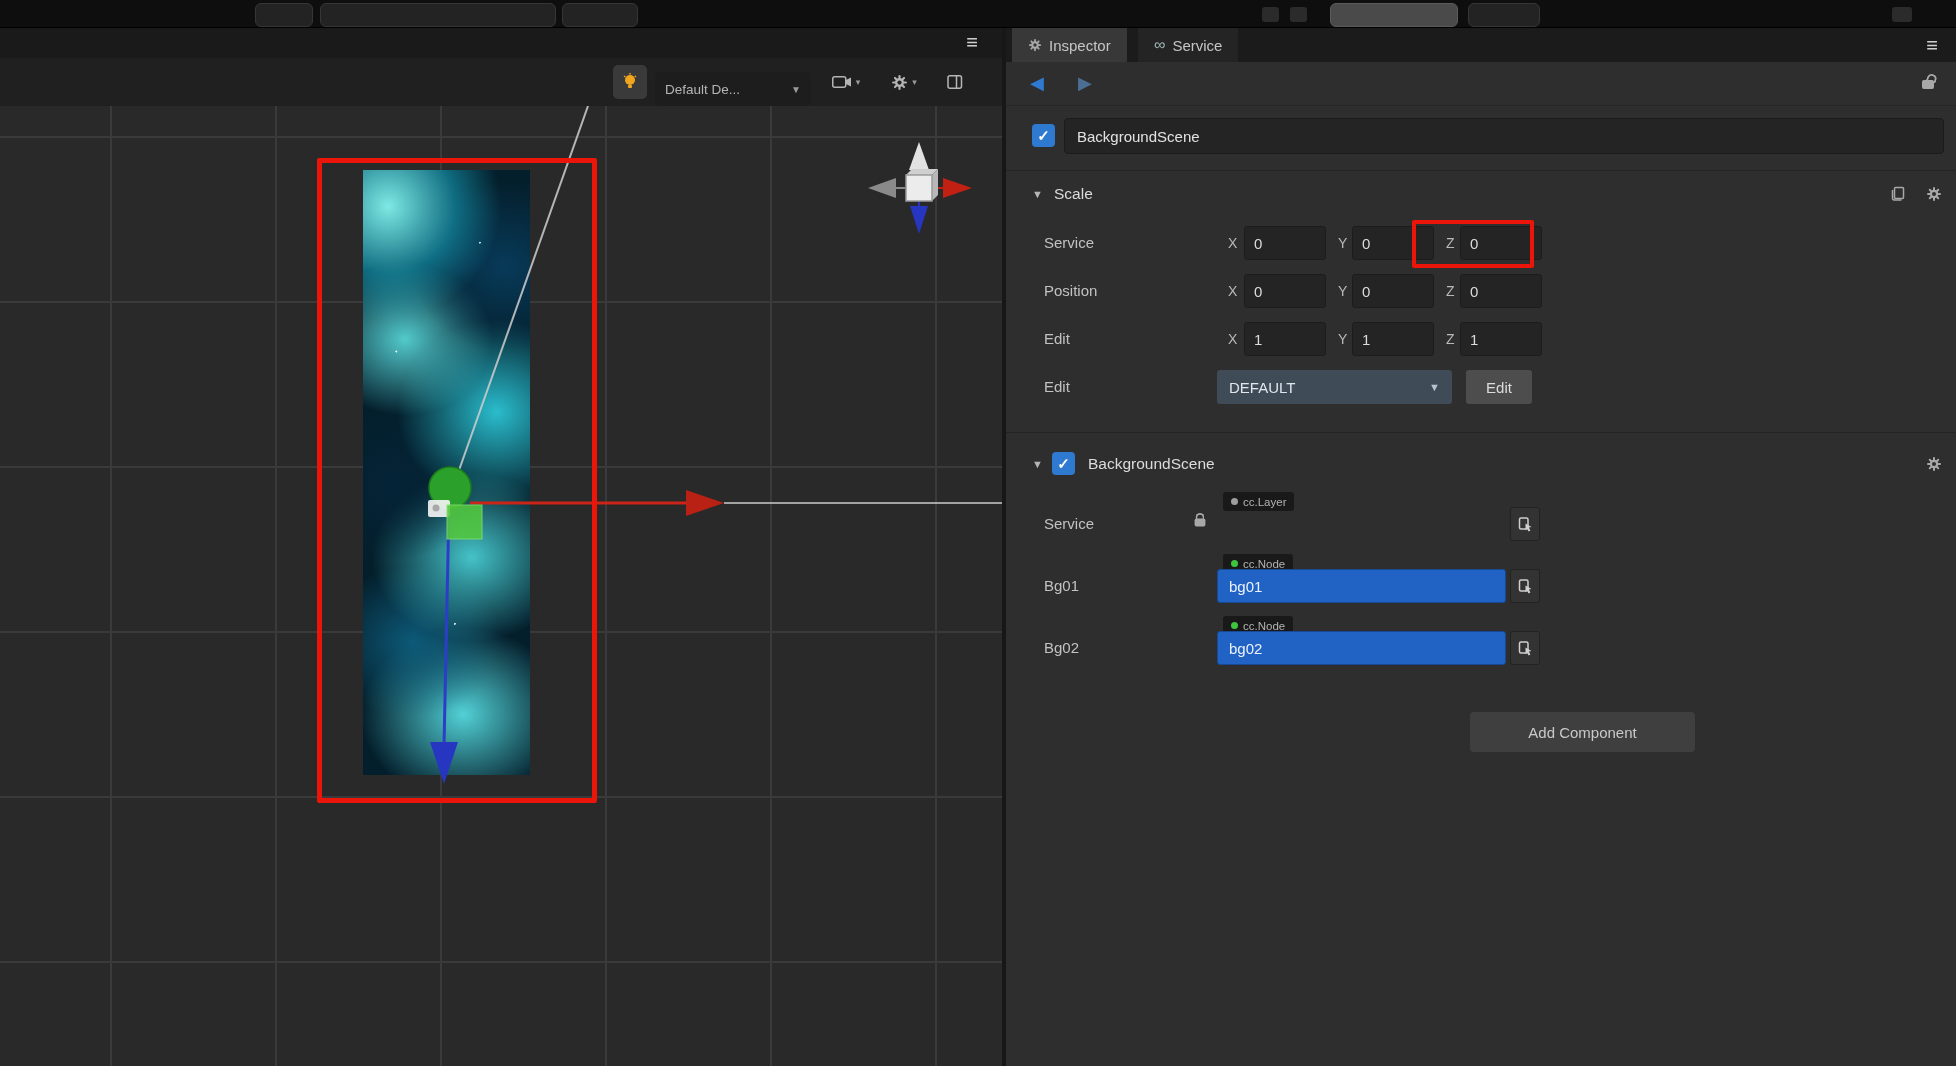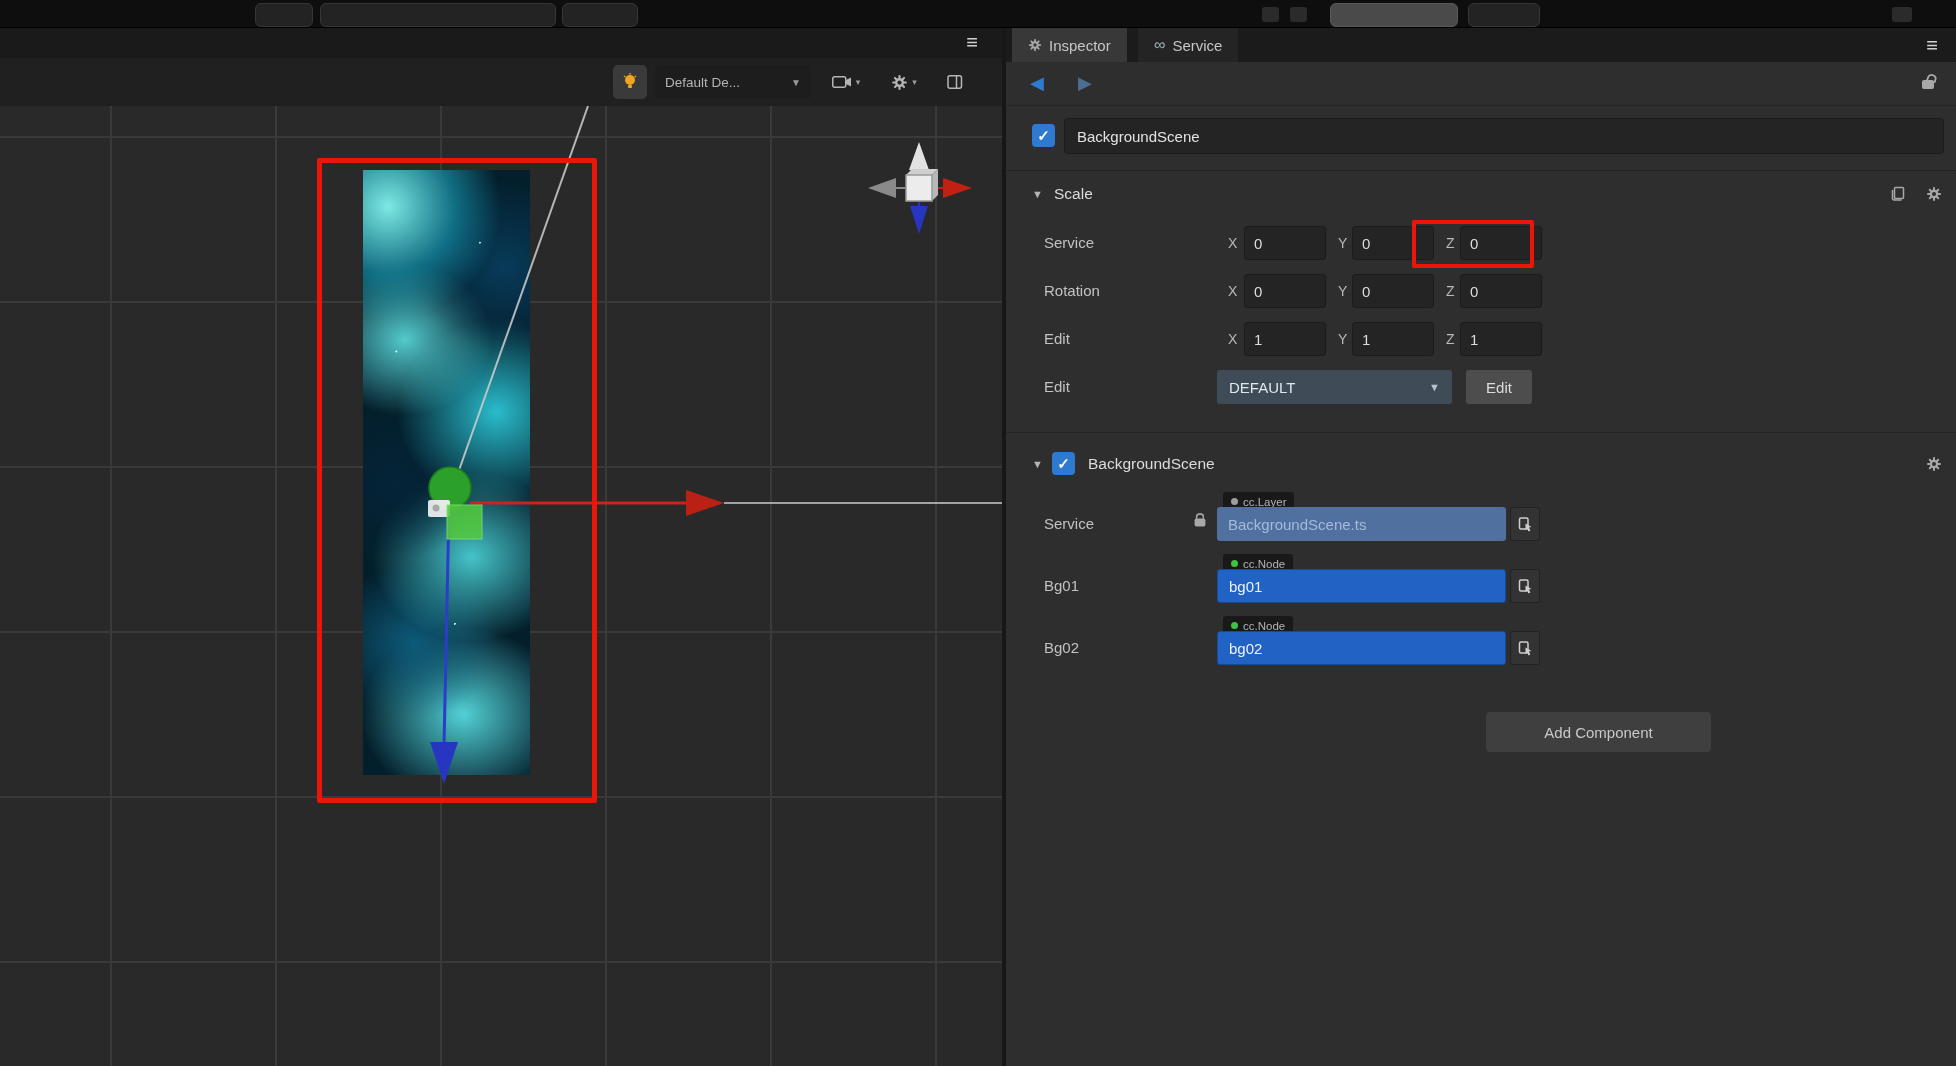--- a/index.html
+++ b/index.html
@@ -18,21 +18,21 @@
   
   .scene { position:absolute; left:0; top:28px; width:1002px; height:1038px; background:#292929; }
   .scene-header { position:absolute; left:0; top:0; right:0; height:30px; background:#1a1a1a; }
   .menu-glyph { color:#cfcfcf; font-size:20px; line-height:1; cursor:pointer; }
   .scene-header .menu-glyph { position:absolute; right:24px; top:4px; }
 
   .scene-toolbar { position:absolute; left:0; top:30px; right:0; height:48px; background:#202020; }
   .tool-btn { position:absolute; top:7px; height:34px; border:none; border-radius:5px; background:transparent;
               color:#b5b5b5; display:flex; align-items:center; justify-content:center; gap:4px; cursor:pointer; }
   .tool-btn.lit { background:#3a3a3a; }
-  .tool-dd { position:absolute; top:7px; left:655px; width:156px; height:34px; background:#1d1d1d; border-radius:5px;
+  .tool-dd { position:absolute; top:14px; left:655px; width:156px; height:34px; background:#1d1d1d; border-radius:5px;
              display:flex; align-items:center; color:#b5b5b5; font-size:13.5px; padding:0 10px; cursor:pointer; }
   .tool-dd .dd-label { flex:1; white-space:nowrap; overflow:hidden; }
   .tool-dd .caret { font-size:10px; color:#9a9a9a; margin-left:6px; }
   .caret-sm { font-size:9px; color:#9a9a9a; }
 
   .scene-content { position:absolute; left:0; top:78px; width:1002px; height:960px; background-color:#292929;
     background-image:
       linear-gradient(to right, #3a3a3a 2px, transparent 2px),
       linear-gradient(to bottom, #3a3a3a 2px, transparent 2px);
     background-size:165px 165px; background-position:110px 30px; }
@@ -110,21 +110,21 @@
   .dot.gray { background:#9e9e9e; } .dot.green { background:#3fc43f; }
   .ref-field { position:absolute; left:211px; top:15px; width:289px; height:34px; border-radius:3px;
                display:flex; align-items:center; padding:0 11px; font-size:15px; cursor:pointer; }
   .ref-field.script { background:#50709f; color:#a5bada; }
   .ref-field.node { background:#2063c5; color:#ecf2fb; border:1px solid #174a94; }
   .ref-label { position:absolute; left:38px; top:15px; line-height:34px; color:#c2c2c2; font-size:15px; }
   .locate-btn { position:absolute; left:504px; top:15px; width:30px; height:34px; background:#333; border:1px solid #222;
                 border-radius:3px; display:flex; align-items:center; justify-content:center; cursor:pointer; }
 
   .add-btn { position:absolute; left:464px; top:684px; width:225px; height:40px; background:#3f3f3f; border:none;
-             border-radius:4px; color:#c9c9c9; font-size:15px; cursor:pointer; font-family:inherit;margin-left:16px; }
+             border-radius:4px; color:#c9c9c9; font-size:15px; cursor:pointer; font-family:inherit; }
 
   .z-annot { position:absolute; left:1412px; top:220px; width:122px; height:48px; border:4px solid #ec1509;
              border-radius:2px; pointer-events:none; z-index:10; }
 </style>
 </head>
 <body>
 
 <div id="app">
 
   <div class="topbar">
@@ -290,21 +290,21 @@
       <span class="prop-label">Service</span>
       <span class="axis" style="left:222px;">X</span>
       <input class="num" style="left: 238px;" value="0">
       <span class="axis" style="left:332px;">Y</span>
       <input class="num" style="left: 346px;" value="0">
       <span class="axis" style="left:440px;">Z</span>
       <input class="num" style="left: 454px;" value="0">
     </div>
 
     <div class="prop-row" style="top:246px;">
-      <span class="prop-label">Rotation</span>
+      <span class="prop-label">Position</span>
       <span class="axis" style="left:222px;">X</span>
       <input class="num" style="left: 238px;" value="0">
       <span class="axis" style="left:332px;">Y</span>
       <input class="num" style="left: 346px;" value="0">
       <span class="axis" style="left:440px;">Z</span>
       <input class="num" style="left: 454px;" value="0">
     </div>
 
     <div class="prop-row" style="top:294px;">
       <span class="prop-label">Edit</span>
@@ -347,23 +347,20 @@
       </span>
     </div>
 
     <div class="ref-row" style="top:464px;">
       <span class="ref-label">Service</span>
       <span class="lock small" style="position:absolute;left:188px;top:26px;"></span>
       <span class="badge">
         <span class="dot gray"></span>
         <span>cc.Layer</span>
       </span>
-      <div class="ref-field script">
-        <span>BackgroundScene.ts</span>
-      </div>
       <div class="locate-btn">
         <svg width="16" height="16" viewBox="0 0 16 16">
           <rect x="2.5" y="2" width="8.5" height="11" rx="1.5" fill="none" stroke="#cfcfcf" stroke-width="1.5"></rect>
           <path d="M8.5 7.5 l6 3.4 -2.6.7 1.5 2.8 -1.9 1 -1.4-2.9 -1.6 1.8 Z" fill="#cfcfcf"></path>
         </svg>
       </div>
     </div>
 
     <div class="ref-row" style="top:526px;">
       <span class="ref-label">Bg01</span>

